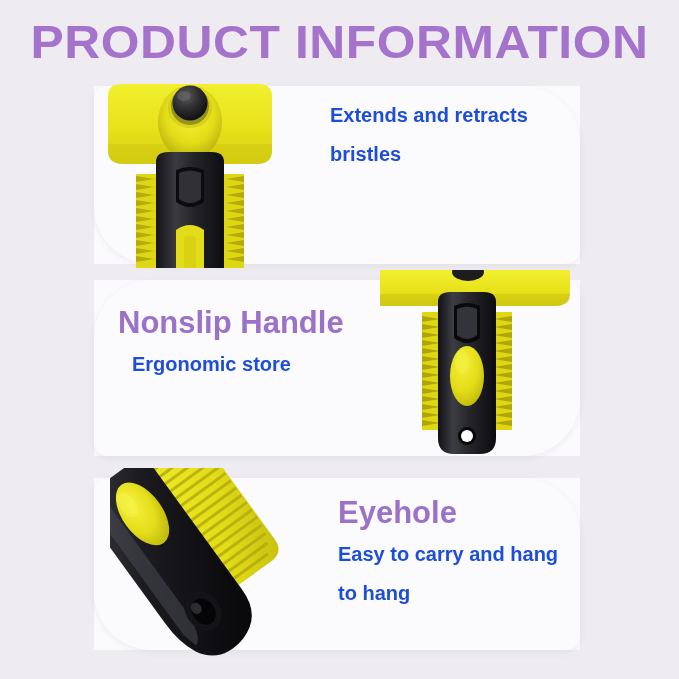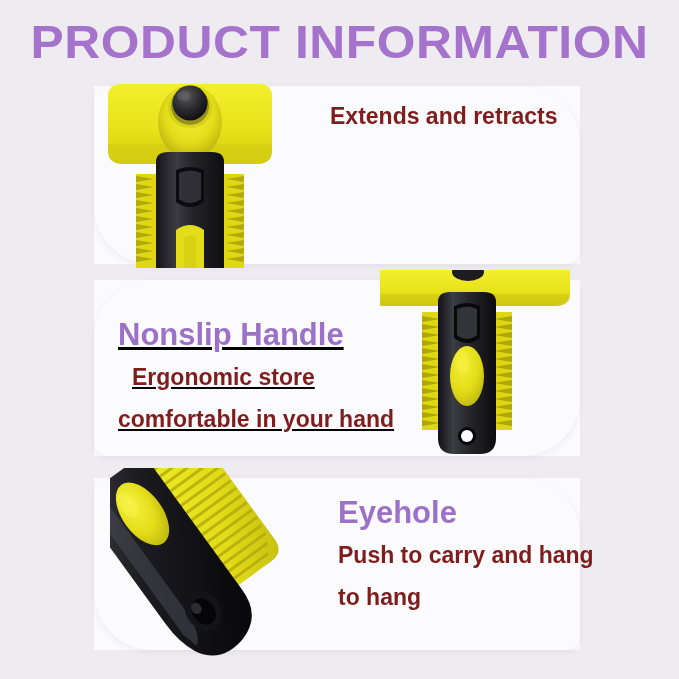--- a/index.html
+++ b/index.html
@@ -83,30 +83,30 @@
   .heading {
     font-weight: bold;
     font-size: 31px;
     color: #9b72c8;
     line-height: 1.15;
     white-space: nowrap;
     margin-bottom: 12px;
   }
   .body-line {
     font-weight: bold;
-    font-size: 23px;
-    color: #7f1d1d;
+    font-size: 20px;
+    color: #1d4ed8;
     line-height: 1.1;
     white-space: nowrap;
     margin-bottom: 17px;
   }
   .body-line:last-child { margin-bottom: 0; }
 
   .txt-1 { left: 330px; top: 104px; }
-  .txt-2 { left: 118px; top: 317px; text-decoration: underline; }
+  .txt-2 { left: 118px; top: 305px; }
   .txt-3 { left: 338px; top: 495px; }
 
   
   .art {
     position: absolute;
     z-index: 5;
     pointer-events: none;
   }
   .art-1 { left: 96px;  top: 78px;  width: 230px; height: 190px; }
   .art-2 { left: 380px; top: 270px; width: 200px; height: 192px; }
@@ -205,20 +205,21 @@
       <path d="M80 92 Q94 86 108 92 L108 124 Q94 134 80 124 Z" fill="#0c0c10"></path>
       <path d="M83 95 Q94 90 105 95 L105 121 Q94 129 83 121 Z" fill="#303036"></path>
 
       <path d="M80 152 Q94 142 108 152 L108 190 L80 190 Z" fill="#e3dc18"></path>
       <path d="M88 160 Q94 155 100 160 L100 190 L88 190 Z" fill="#cdc610" opacity="0.5"></path>
     </svg>
   </div>
 
   <div class="txt txt-1">
     <div class="body-line">Extends and retracts</div>
+    <div class="body-line">bristles</div>
   </div>
 
   <div class="panel panel-2">
     <div class="panel-inner"></div>
   </div>
 
   <div class="art art-2">
     <svg viewBox="0 0 200 192" width="200" height="192" xmlns="http://www.w3.org/2000/svg">
       <defs>
         <linearGradient id="yel2" x1="0" y1="0" x2="0" y2="1">
@@ -298,21 +299,20 @@
       <ellipse cx="82" cy="92" rx="7" ry="12" fill="#f4f24a" opacity="0.45"></ellipse>
 
       <ellipse cx="87" cy="166" rx="9" ry="9" fill="#07070a"></ellipse>
       <ellipse cx="87" cy="166" rx="6" ry="6" fill="#fdfdfd"></ellipse>
     </svg>
   </div>
 
   <div class="txt txt-2">
     <div class="heading">Nonslip Handle</div>
     <div class="body-line" style="margin-left:14px;">Ergonomic store</div>
-    <div class="body-line">comfortable in your hand</div>
   </div>
 
   <div class="panel panel-3">
     <div class="panel-inner"></div>
   </div>
 
   <div class="art art-3">
     <svg viewBox="0 0 260 190" width="260" height="190" xmlns="http://www.w3.org/2000/svg">
       <defs>
         <linearGradient id="blk3" x1="0" y1="0" x2="0.6" y2="1">
@@ -369,17 +369,17 @@
 
         <ellipse cx="72" cy="112" rx="17" ry="21" fill="#131318"></ellipse>
         <ellipse cx="72" cy="113" rx="11" ry="14" fill="#050507"></ellipse>
         <ellipse cx="68" cy="106" rx="5" ry="6" fill="#44444c" opacity="0.6"></ellipse>
       </g>
     </svg>
   </div>
 
   <div class="txt txt-3">
     <div class="heading">Eyehole</div>
-    <div class="body-line">Push to carry and hang</div>
+    <div class="body-line">Easy to carry and hang</div>
     <div class="body-line">to hang</div>
   </div>
 
 </div>
 
 </body></html>

